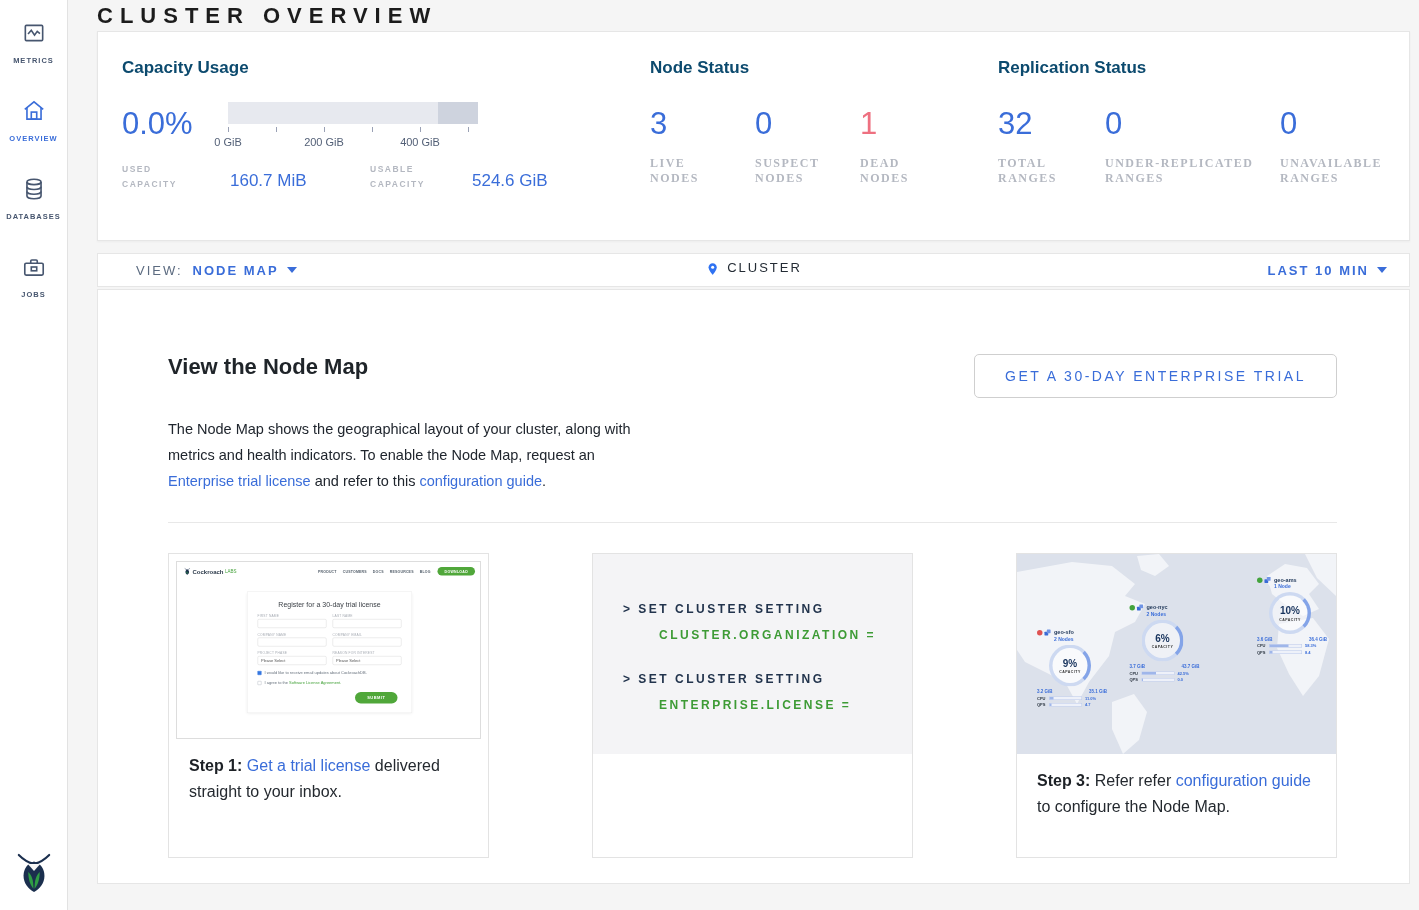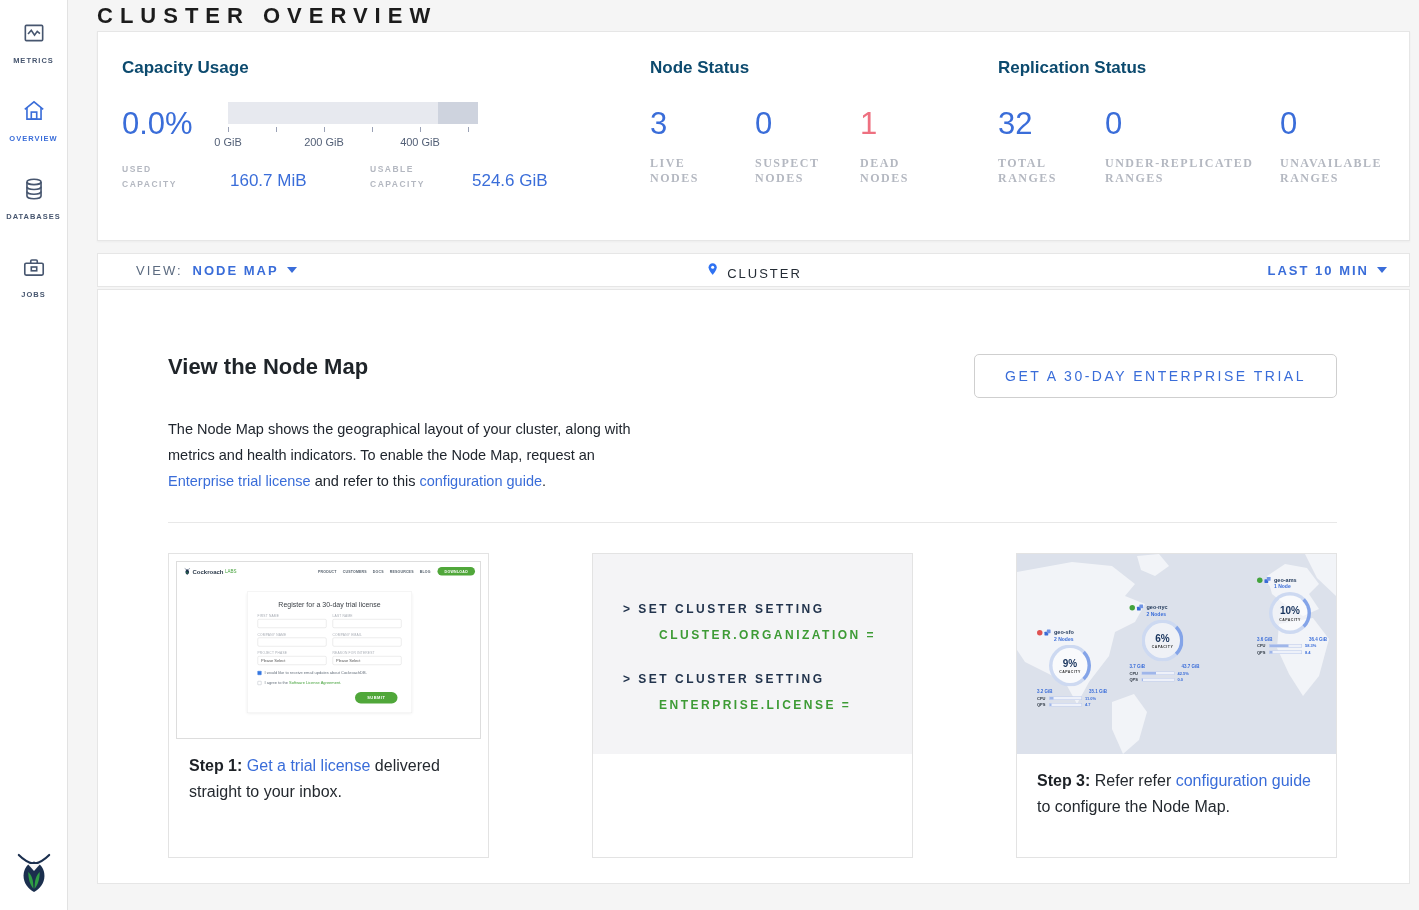--- a/index.html
+++ b/index.html
@@ -50,21 +50,21 @@
   .stat-label{margin-top:17px;font-size:12px;letter-spacing:1.5px;line-height:15px;color:var(--gray-label);font-weight:bold;font-family:Liberation Serif, serif;}
   .nw1{width:105px;} .nw2{width:105px;}
   .rw1{width:107px;} .rw2{width:175px;}
 
   
   .viewbar{margin-top:12px;height:34px;background:#fff;border:1px solid var(--border);display:flex;align-items:center;padding:0 22px;position:relative;font-size:13px;}
   .vb-left{display:flex;align-items:center;margin-left:16px;}
   .vb-view-label{color:#5c6b80;letter-spacing:2px;}
   .vb-view-value{color:var(--blue);letter-spacing:2px;font-weight:bold;margin-left:10px;cursor:pointer;display:flex;align-items:center;}
   .vb-caret{margin-left:8px;display:inline-flex;}
-  .vb-center{position:absolute;left:50%;transform:translateX(-50%);display:flex;align-items:flex-end;}
+  .vb-center{position:absolute;left:50%;transform:translateX(-50%);display:flex;align-items:flex-start;}
   .vb-scope{color:#242c35;letter-spacing:2px;margin-left:8px;}
   .vb-right{margin-left:auto;color:var(--blue);letter-spacing:2px;font-weight:bold;cursor:pointer;display:flex;align-items:center;}
 
   
   .main-panel{margin-top:2px;background:#fff;border:1px solid var(--border);height:595px;padding:64px 72px 0 70px;}
   .head-row{display:flex;justify-content:space-between;align-items:flex-start;}
   .nm-heading{margin:0;font-size:22px;font-weight:600;color:#1f2429;}
   .trial-btn{background:#fff;border:1px solid #cfcfcf;border-radius:5px;color:var(--blue);font-size:14px;letter-spacing:2.5px;padding:13px 30px;cursor:pointer;font-family:inherit;}
   .nm-desc{margin:18px 0 0;width:470px;font-size:14.5px;line-height:26px;color:#20262e;}
   a.link{color:var(--blue);text-decoration:none;cursor:pointer;}

